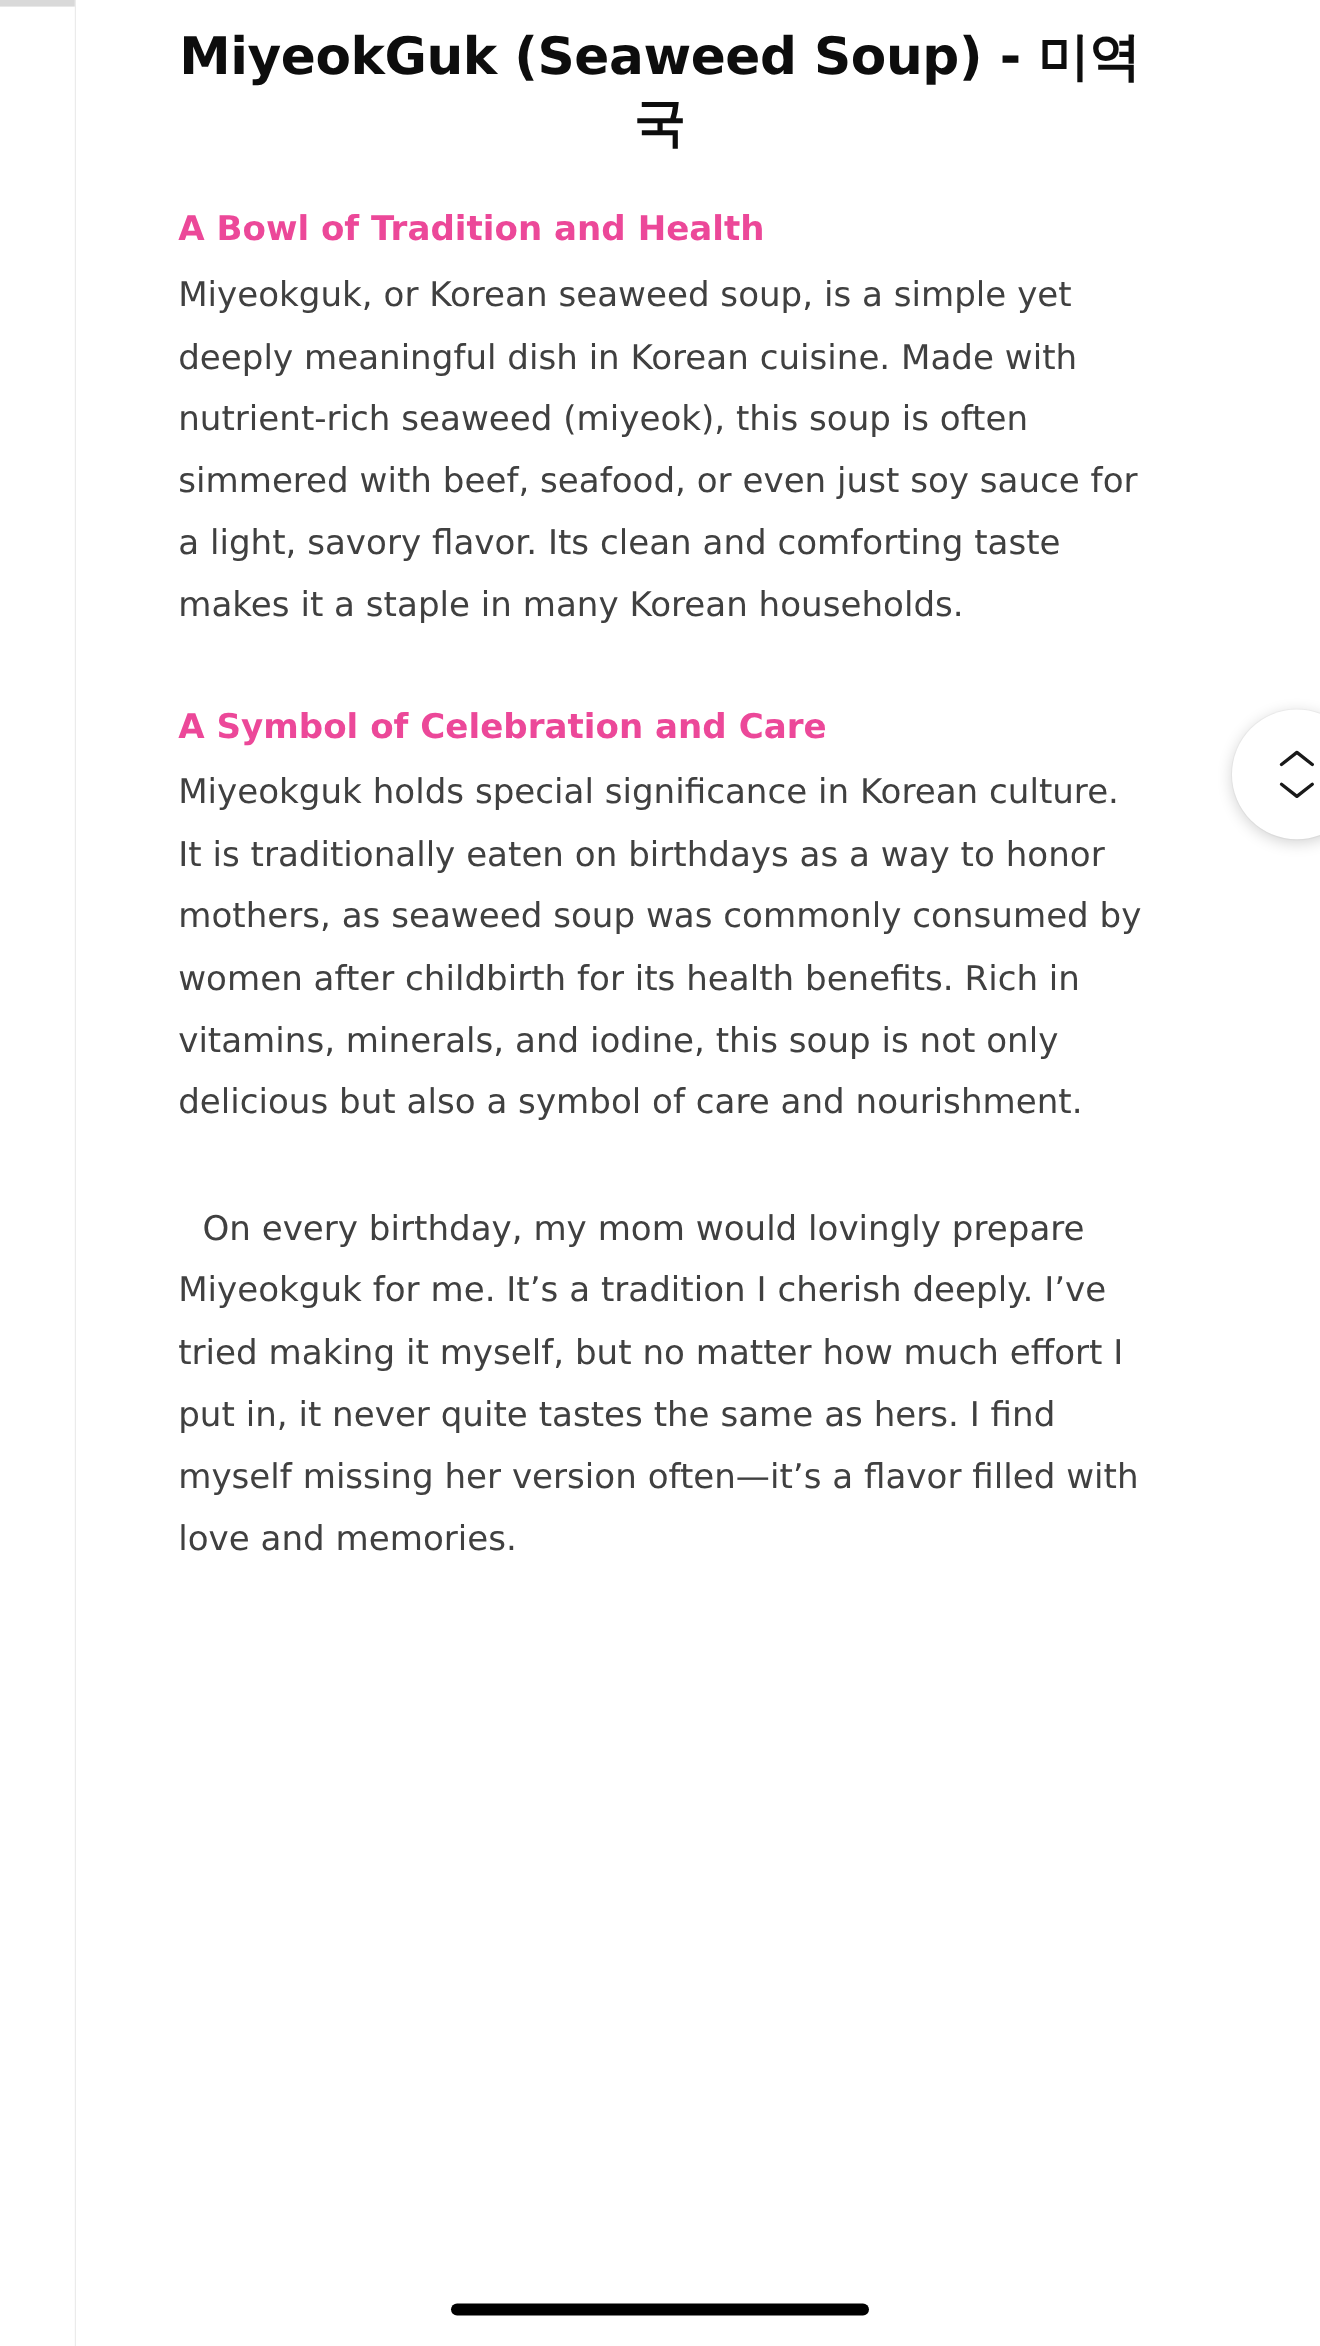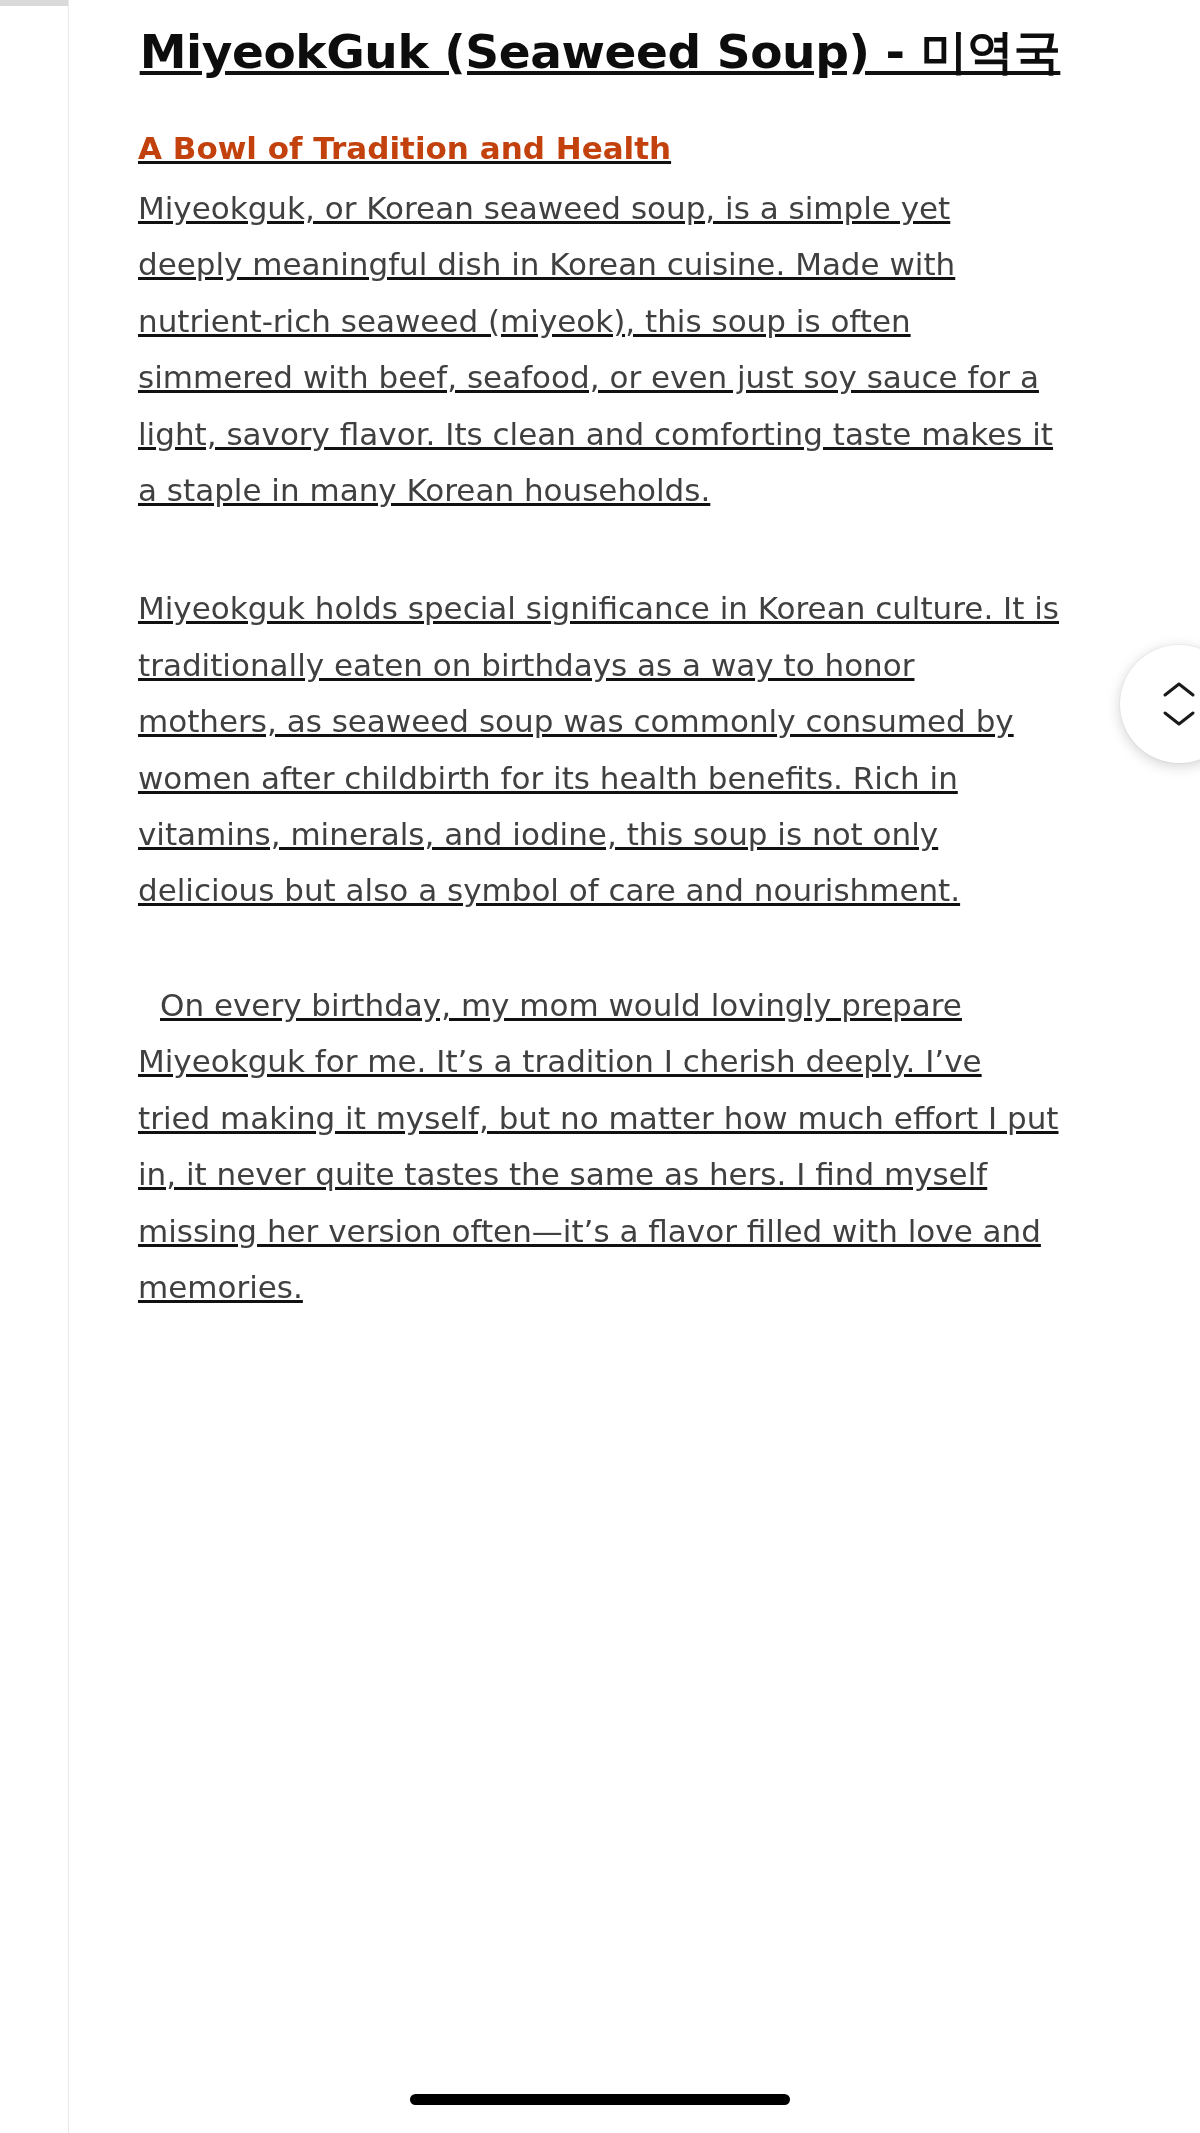--- a/index.html
+++ b/index.html
@@ -34,22 +34,21 @@
     background: #d9d9d9;
   }
 
   .content {
     position: absolute;
     left: 68px;
     top: 0;
     width: 1064px;
     height: 2133px;
     box-sizing: border-box;
-    padding: 0 70px;
-    text-decoration: underline;
+    padding: 0 94px;
   }
 
   .doc-title {
     margin: 0;
     padding-top: 22px;
     font-size: 47px;
     line-height: 1.28;
     font-weight: 700;
     letter-spacing: -0.4px;
     text-align: center;
@@ -58,21 +57,21 @@
 
   .section {
     margin-top: 46px;
   }
 
   .section-heading {
     margin: 0 0 10px 0;
     font-size: 31px;
     line-height: 1.35;
     font-weight: 700;
-    color: #c2410c;
+    color: #ec4899;
   }
 
   .body-text {
     margin: 0;
     font-size: 31px;
     line-height: 1.82;
     font-weight: 400;
     color: #404040;
   }
 
@@ -130,20 +129,21 @@
 <div class="content">
 
   <h1 class="doc-title">MiyeokGuk (Seaweed Soup) - 미역국</h1>
 
   <div class="section">
     <h2 class="section-heading">A Bowl of Tradition and Health</h2>
     <p class="body-text">Miyeokguk, or Korean seaweed soup, is a simple yet deeply meaningful dish in Korean cuisine. Made with nutrient-rich seaweed (miyeok), this soup is often simmered with beef, seafood, or even just soy sauce for a light, savory flavor. Its clean and comforting taste makes it a staple in many Korean households.</p>
   </div>
 
   <div class="section second">
+    <h2 class="section-heading">A Symbol of Celebration and Care</h2>
     <p class="body-text">Miyeokguk holds special significance in Korean culture. It is traditionally eaten on birthdays as a way to honor mothers, as seaweed soup was commonly consumed by women after childbirth for its health benefits. Rich in vitamins, minerals, and iodine, this soup is not only delicious but also a symbol of care and nourishment.</p>
   </div>
 
   <p class="body-text para-indent">On every birthday, my mom would lovingly prepare Miyeokguk for me. It’s a tradition I cherish deeply. I’ve tried making it myself, but no matter how much effort I put in, it never quite tastes the same as hers. I find myself missing her version often—it’s a flavor filled with love and memories.</p>
 
 </div>
 
 <div class="scroll-control">
   <span class="chev">
     <svg width="34" height="22" viewBox="0 0 34 22" fill="none" xmlns="http://www.w3.org/2000/svg">

